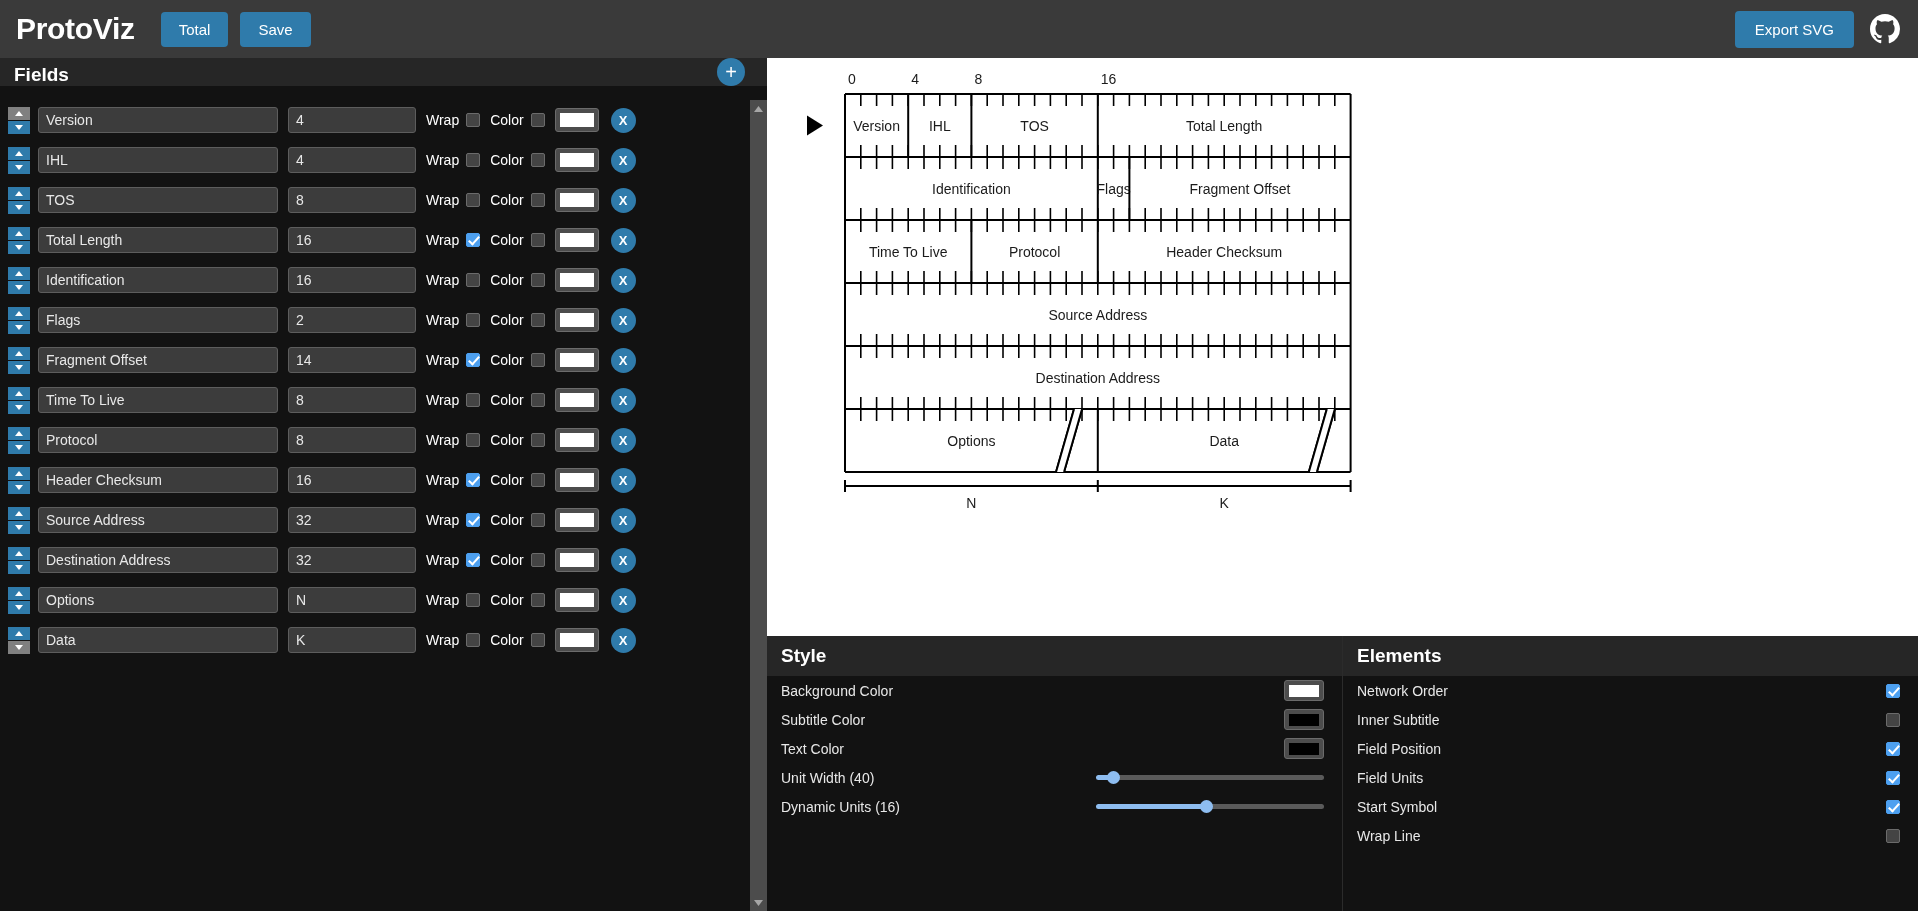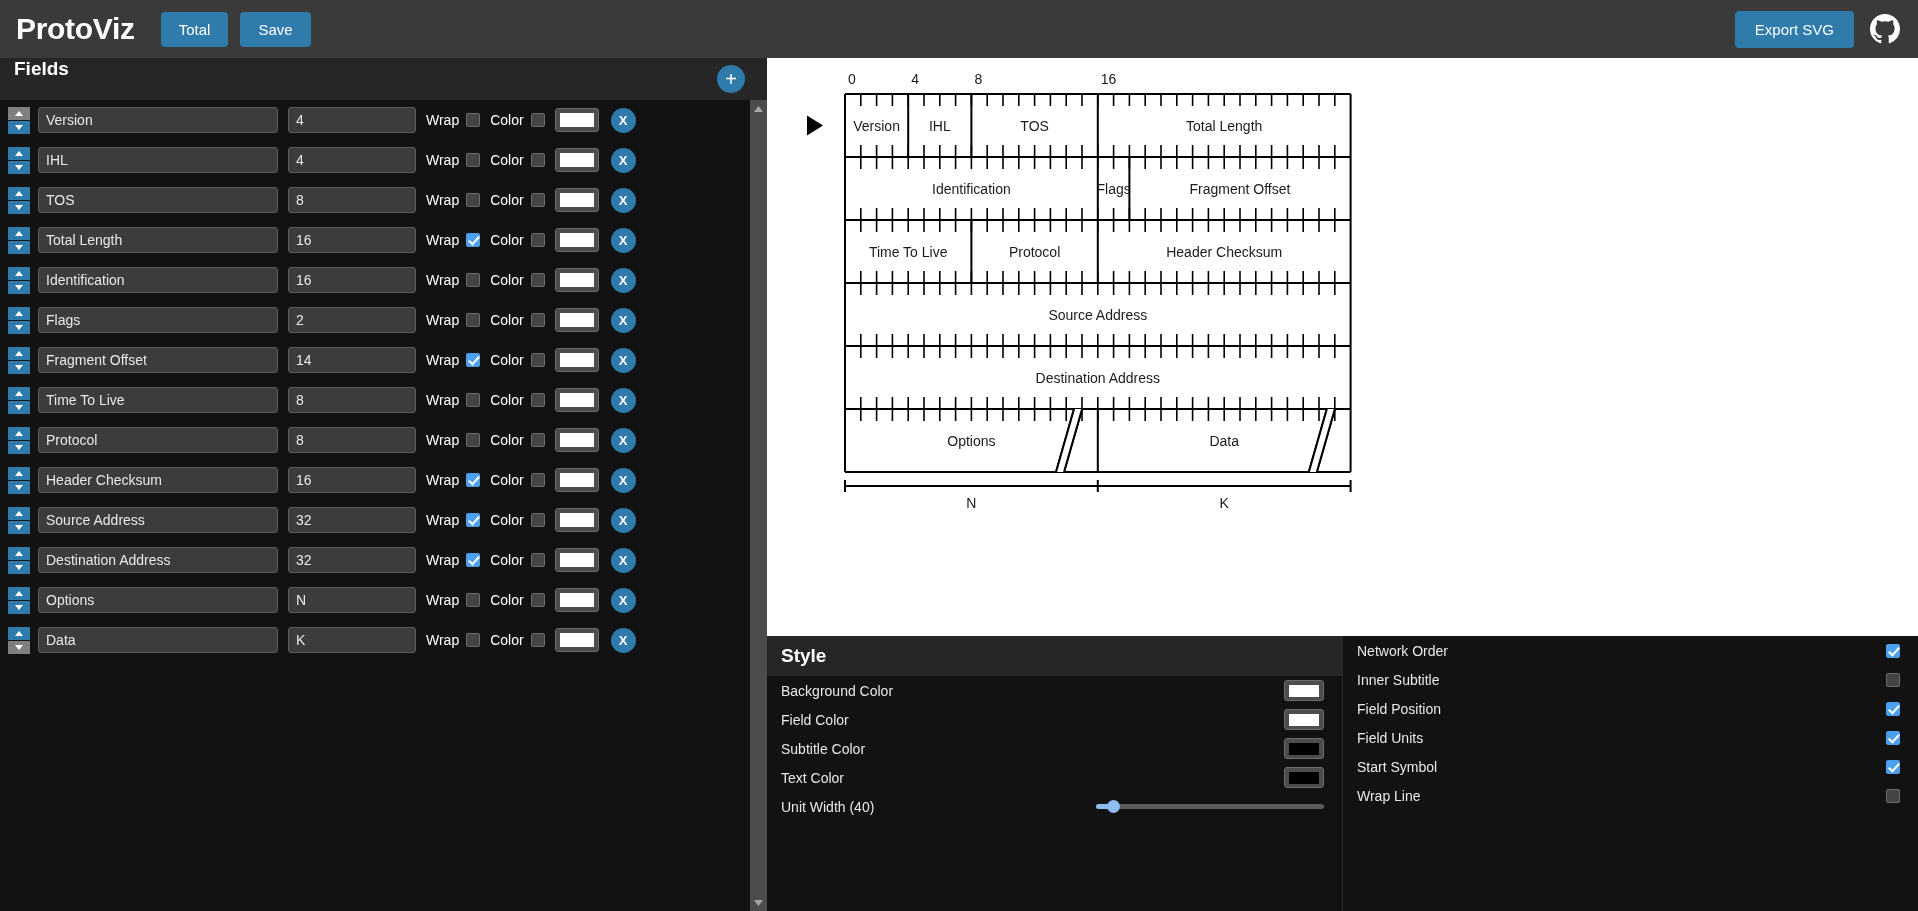--- a/index.html
+++ b/index.html
@@ -31,22 +31,22 @@
   }
   #export-btn { padding: 10px 20px; font-size: 15px; margin-right: 16px; }
   #gh-icon { width: 30px; height: 30px; display: block; }
 
   
   #fields-panel {
     position: absolute; left: 0; top: 58px; width: 767px; height: 853px;
     background: #121212;
   }
   #fields-header {
-    position: relative; height: 42px; background: #262626;
-    display: flex; align-items: flex-start;
+    position: relative; height: 28px; background: #262626;
+    display: flex; align-items: flex-end;
   }
   #fields-title {
     color: #ffffff; font-size: 19px; font-weight: bold; margin-left: 14px;
   }
   #add-field-btn {
     position: absolute; right: 22px; top: 50%; transform: translateY(-50%);
     width: 28px; height: 28px; border-radius: 50%;
     background: #2f7bab; border: none; color: #fff;
     font-size: 20px; line-height: 1; cursor: pointer;
     display: flex; align-items: center; justify-content: center;
@@ -966,28 +966,20 @@
   <div id="style-options">
       <div class="opt-row">
         <span class="opt-label">Background Color</span>
         <div class="opt-right">
           <div class="style-swatch">
             <i style="background: rgb(255, 255, 255);"></i>
           </div>
         </div>
       </div>
       <div class="opt-row">
-        <span class="opt-label">Field Color</span>
-        <div class="opt-right">
-          <div class="style-swatch">
-            <i style="background: rgb(255, 255, 255);"></i>
-          </div>
-        </div>
-      </div>
-      <div class="opt-row">
         <span class="opt-label">Subtitle Color</span>
         <div class="opt-right">
           <div class="style-swatch">
             <i style="background: rgb(0, 0, 0);"></i>
           </div>
         </div>
       </div>
       <div class="opt-row">
         <span class="opt-label">Text Color</span>
         <div class="opt-right">
@@ -997,24 +989,35 @@
         </div>
       </div>
       <div class="opt-row">
         <span class="opt-label">Unit Width (40)</span>
         <div class="opt-right">
           <div class="slider-wrap">
             <input type="range" class="sl" min="10" max="200" value="20" style="background: linear-gradient(to right, rgb(142, 189, 240) 0%, rgb(142, 189, 240) 5.26316%, rgb(90, 90, 90) 5.26316%, rgb(90, 90, 90) 100%);">
           </div>
         </div>
       </div>
+      <div class="opt-row">
+        <span class="opt-label">Dynamic Units (16)</span>
+        <div class="opt-right">
+          <div class="slider-wrap">
+            <input type="range" class="sl" min="1" max="32" value="16" style="background: linear-gradient(to right, rgb(142, 189, 240) 0%, rgb(142, 189, 240) 48.3871%, rgb(90, 90, 90) 48.3871%, rgb(90, 90, 90) 100%);">
+          </div>
+        </div>
+      </div>
     </div>
 </div>
 
 <div id="elements-panel">
+  <div class="panel-header">
+    <span>Elements</span>
+  </div>
   <div id="elements-options">
       <div class="opt-row">
         <span class="opt-label">Network Order</span>
         <div class="opt-right">
           <input type="checkbox" class="cb el-cb" checked="" style="">
         </div>
       </div>
       <div class="opt-row">
         <span class="opt-label">Inner Subtitle</span>
         <div class="opt-right">

